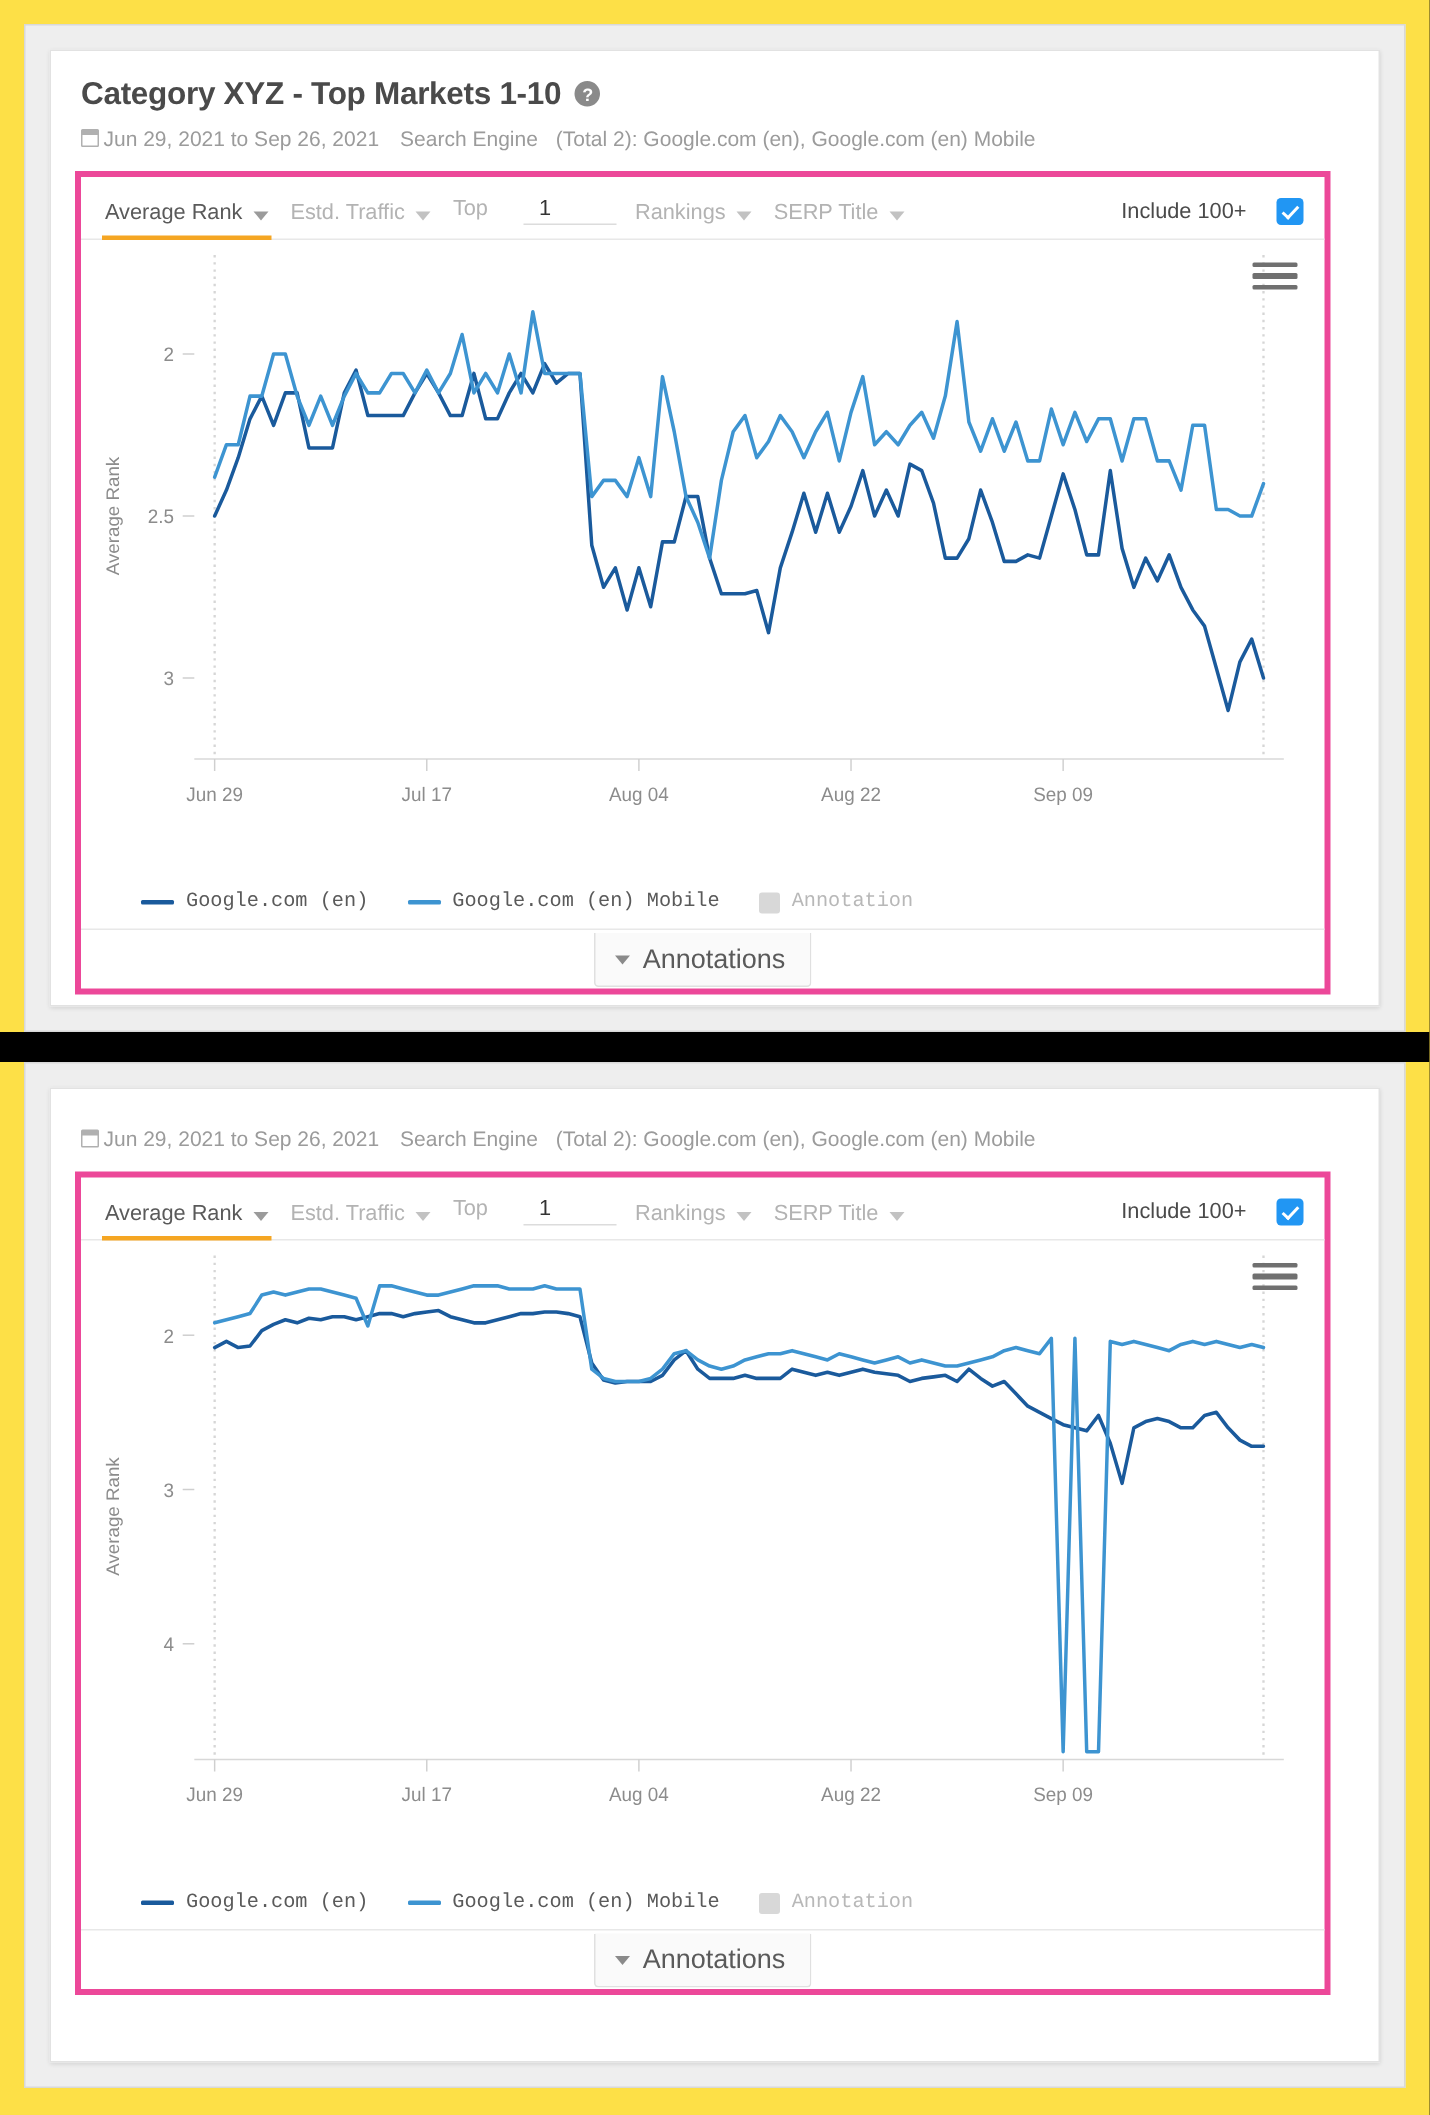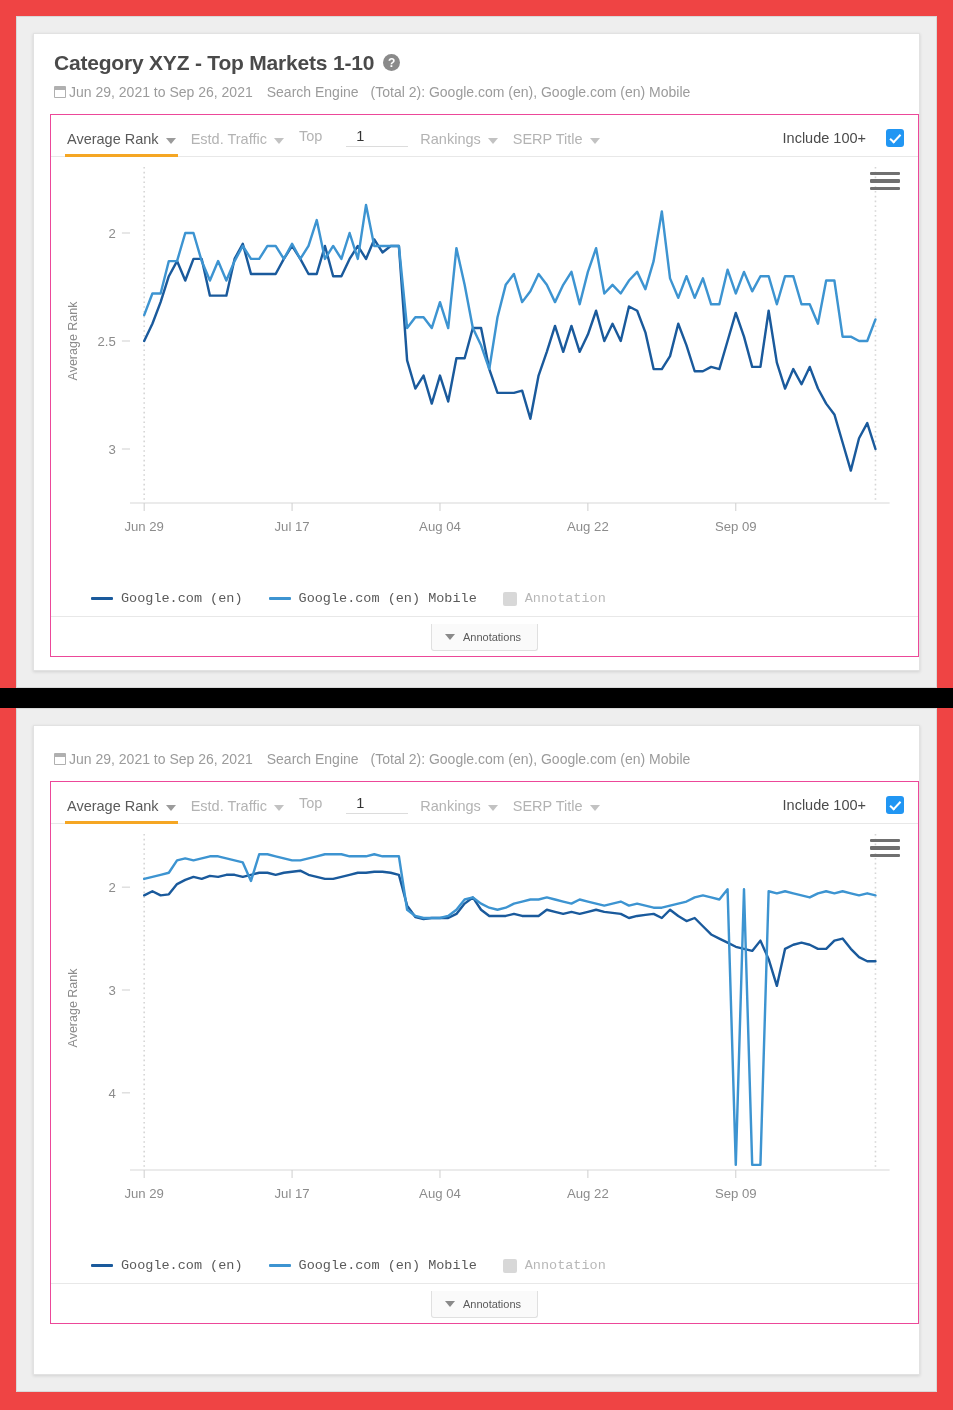--- a/index.html
+++ b/index.html
@@ -3,21 +3,21 @@
 <meta charset="utf-8">
 <style>
   * { box-sizing: border-box; }
   html, body {
     margin: 0; padding: 0;
     background: #000;
     width: 953px; height: 1410px;
     font-family: "Liberation Sans", sans-serif;
     -webkit-font-smoothing: antialiased;
   }
-  .page { width: 953px; height: 1410px; background:#ef4444; display:flex; flex-direction:column; }
+  .page { width: 953px; height: 1410px; background:#fde047; display:flex; flex-direction:column; }
 
   .section {
     background: #eeeeee;
     margin: 0 auto;
     width: 921px;
     border: 1px solid #d8d8d8;
     position: relative;
   }
   .section-top { margin-top: 16px; height: 672px; }
   .gap { height: 20px; background:#000; }
@@ -73,22 +73,22 @@
     border-top-width: 4px;
     border-radius: 1px;
     margin-right: 3px;
     position: relative;
     flex: 0 0 auto;
   }
   .sub-gap-sm { display:inline-block; width: 14px; }
   .sub-gap-md { display:inline-block; width: 12px; }
 
   .panel {
-    margin: 4px 0 12px 16px;
-    border: 1px solid #ec4899;
+    margin: 4px 32px 12px 16px;
+    border: 4px solid #ec4899;
     background: #fff;
     position: relative;
   }
 
   .toolbar {
     display:flex;
     align-items: flex-end;
     border-bottom: 1px solid #e8e8e8;
     height: 42px;
     padding: 0 14px 0 14px;
@@ -189,21 +189,21 @@
     display:flex; align-items:center; justify-content:center;
     position: relative;
   }
   .ann-btn {
     margin-top: -1px;
     background:#fafafa;
     border:1px solid #e0e0e0;
     border-top: none;
     border-radius: 0 0 3px 3px;
     padding: 7px 16px 7px 13px;
-    font-size: 11px;
+    font-size: 18px;
     color: #5a5a5a;
     display:flex; align-items:center; gap:8px;
     cursor:pointer;
     position: relative;
     top: 1px;
   }
   .chev {
     width:0;height:0;
     border-left:5px solid transparent;
     border-right:5px solid transparent;

